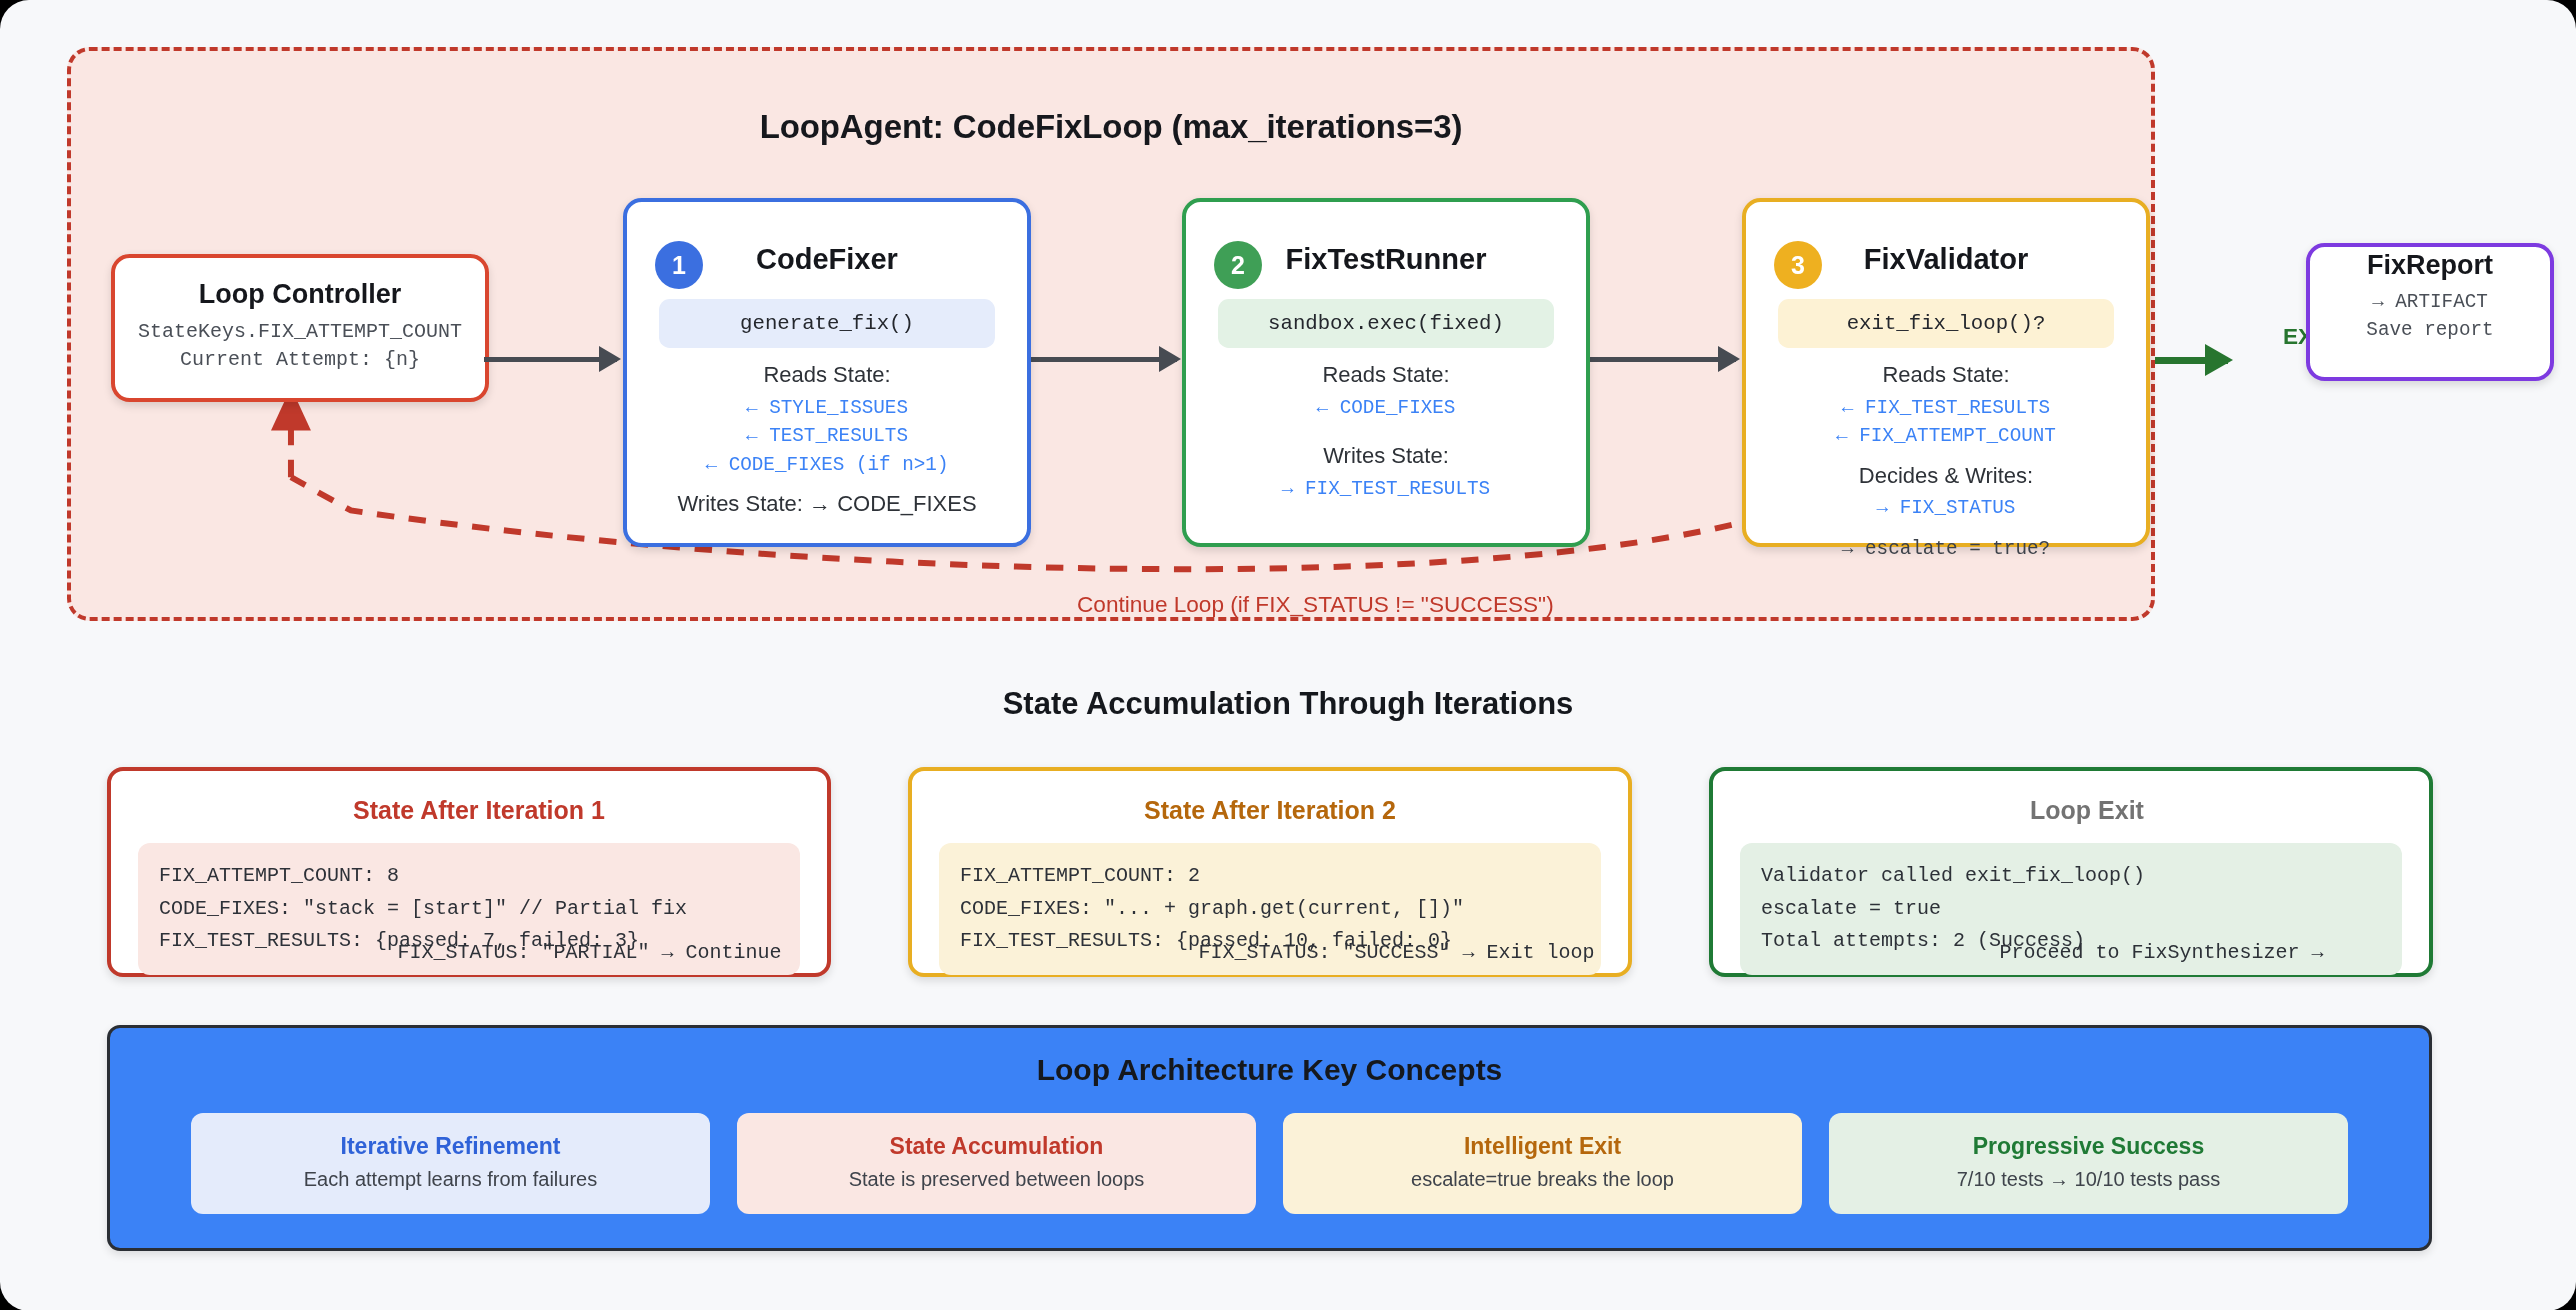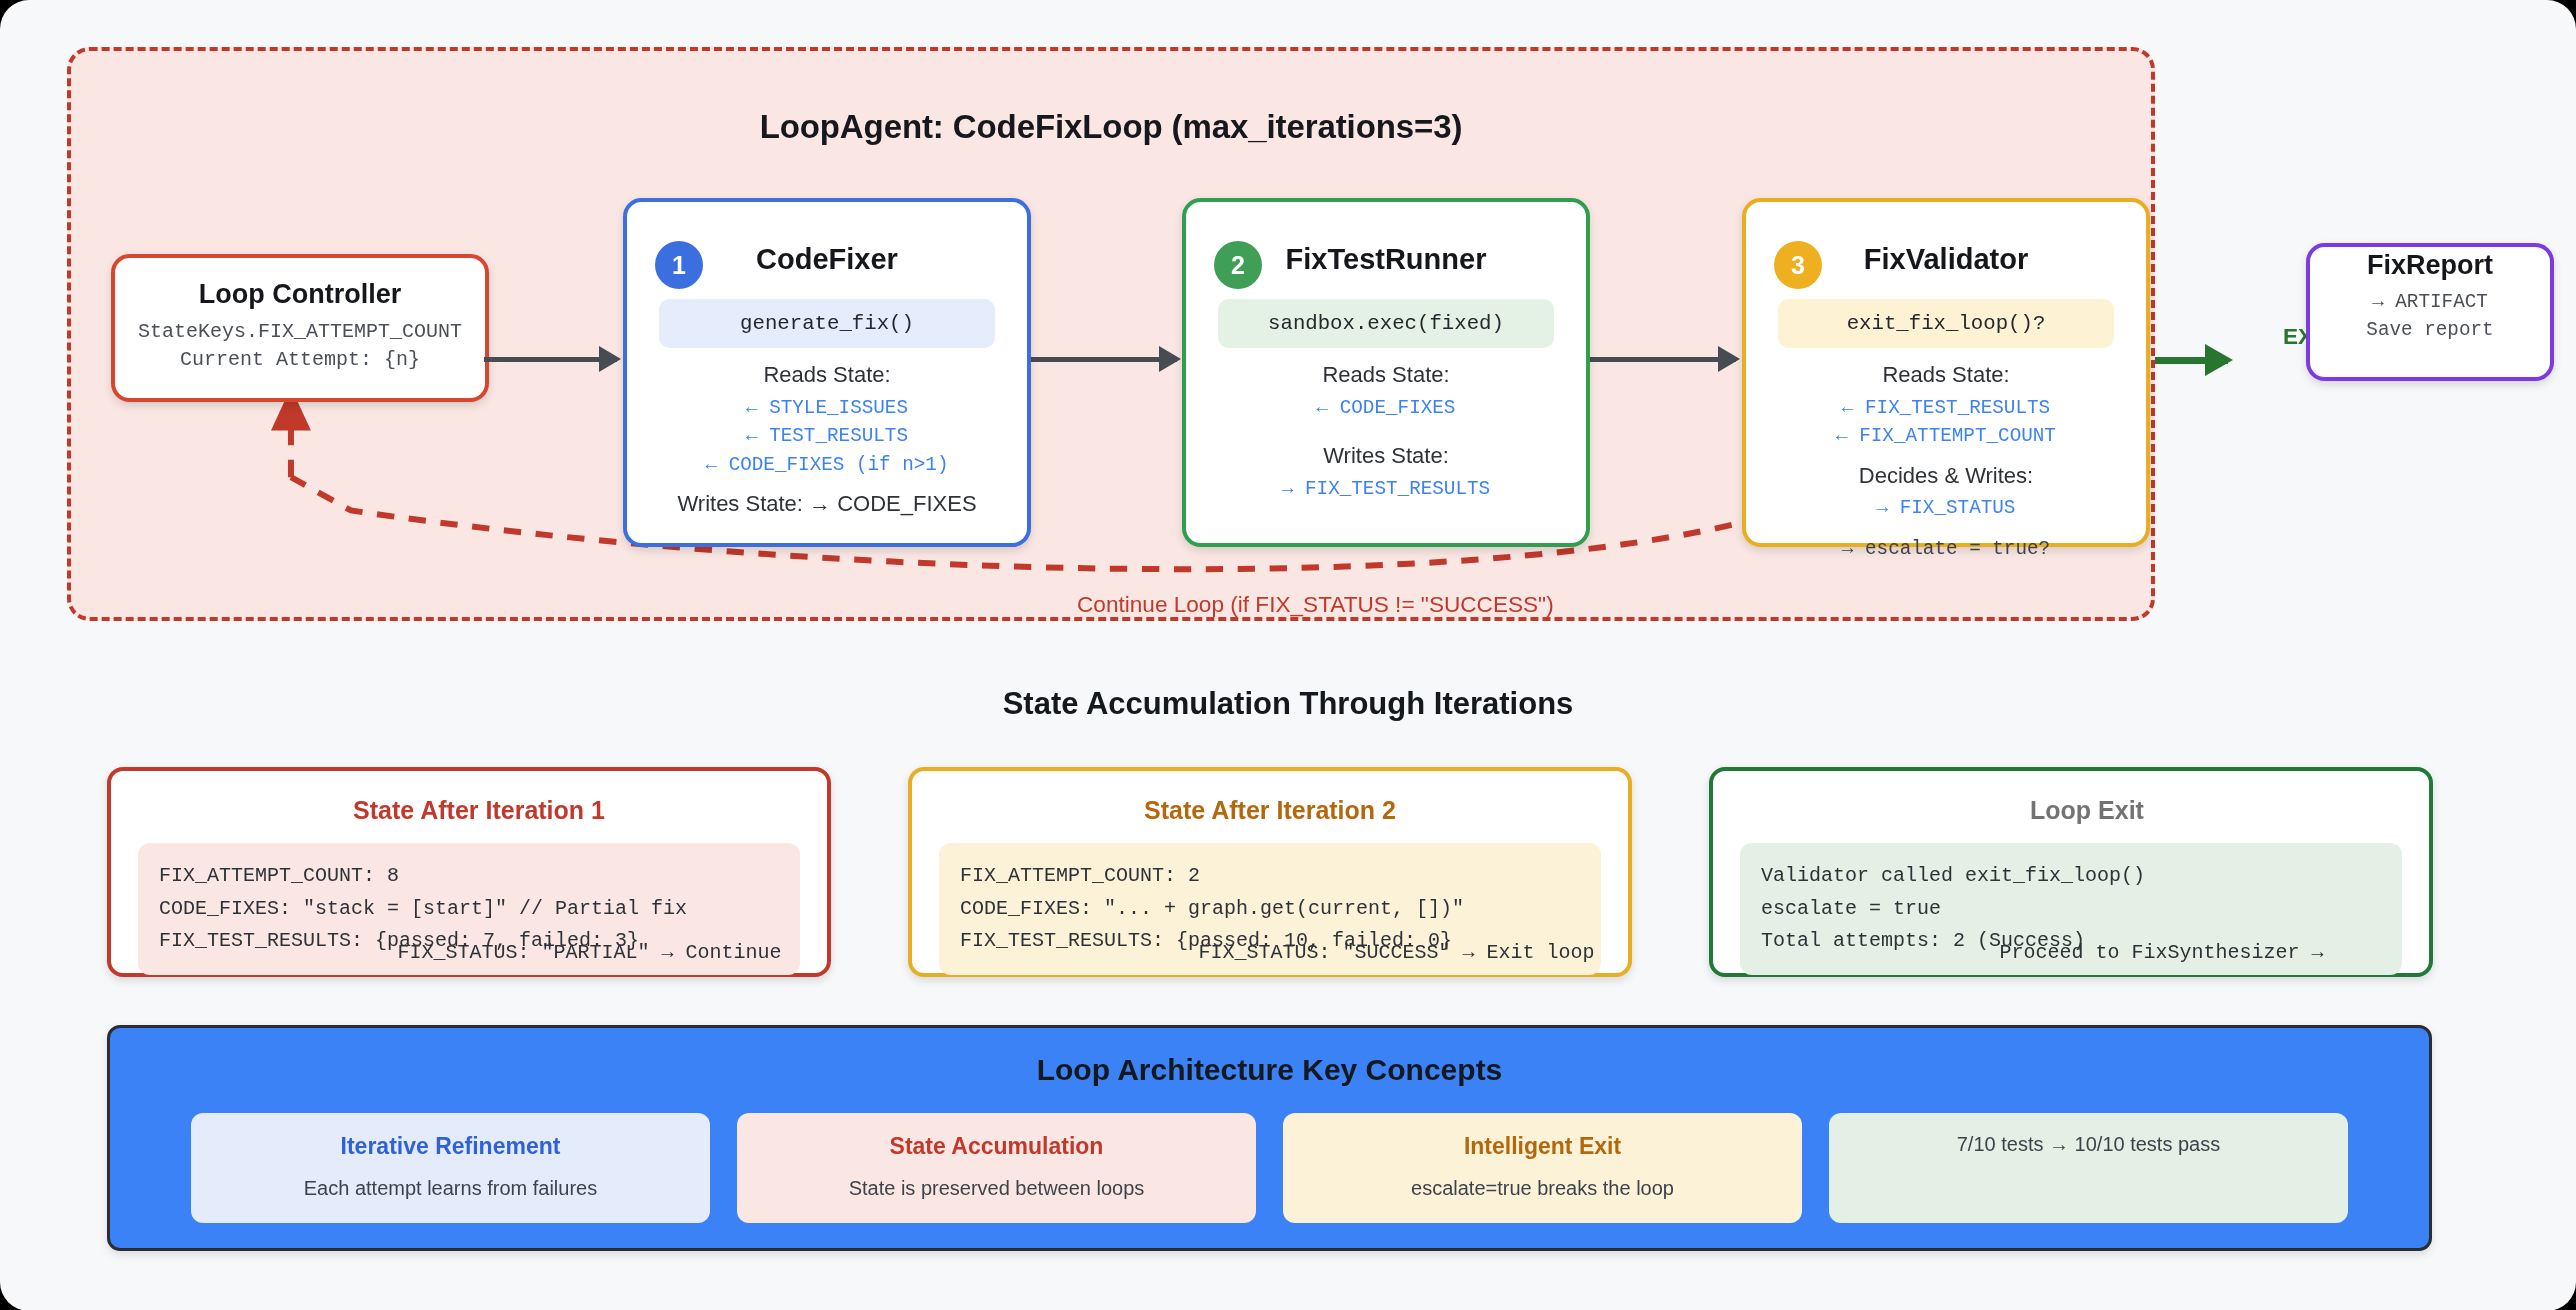--- a/index.html
+++ b/index.html
@@ -103,21 +103,21 @@
   .st.s3 .panel{background:#e4f0e5;}
   .st .foot{position:absolute;left:40%;top:170px;white-space:nowrap;
     font-family:"Liberation Mono",monospace;font-size:20px;color:#2d3138;}
 
   
   .kc{position:absolute;left:107px;top:1025px;width:2319px;height:220px;background:#3b82f6;
      border:3.3px solid #2a2e34;border-radius:13px;box-shadow:0 3.3px 8.7px rgba(0,0,0,.11);}
   .kc .hd{margin-top:25px;text-align:center;font-size:30px;font-weight:bold;color:#15181d;}
   .kc .grid{position:absolute;left:81px;right:81px;top:85px;display:flex;gap:27px;}
   .kc .cell{flex:1;border-radius:12px;padding:20px 6.7px 22.6px;text-align:center;}
-  .kc .cell .t{font-size:23px;font-weight:bold;margin-bottom:17px;}
+  .kc .cell .t{font-size:23px;font-weight:bold;margin-bottom:8px;}
   .kc .cell .d{font-size:20px;color:#3e434b;}
   .kc .c0{background:#e4ebfb;} .kc .c0 .t{color:#2f62d8;}
   .kc .c1{background:#fae7e3;} .kc .c1 .t{color:#c0392b;}
   .kc .c2{background:#fbf2d8;} .kc .c2 .t{color:#b5670c;}
   .kc .c3{background:#e4f0e5;} .kc .c3 .t{color:#1f7a35;}
 </style>
 </head>
 <body>
 
 <div class="page">
@@ -239,19 +239,20 @@
       </div>
       <div class="cell c1">
         <div class="t">State Accumulation</div>
         <div class="d">State is preserved between loops</div>
       </div>
       <div class="cell c2">
         <div class="t">Intelligent Exit</div>
         <div class="d">escalate=true breaks the loop</div>
       </div>
       <div class="cell c3">
+        <div class="t">Progressive Success</div>
         <div class="d">7/10 tests → 10/10 tests pass</div>
       </div>
     </div>
   </div>
 
 </div>
 
 
 </body></html>

